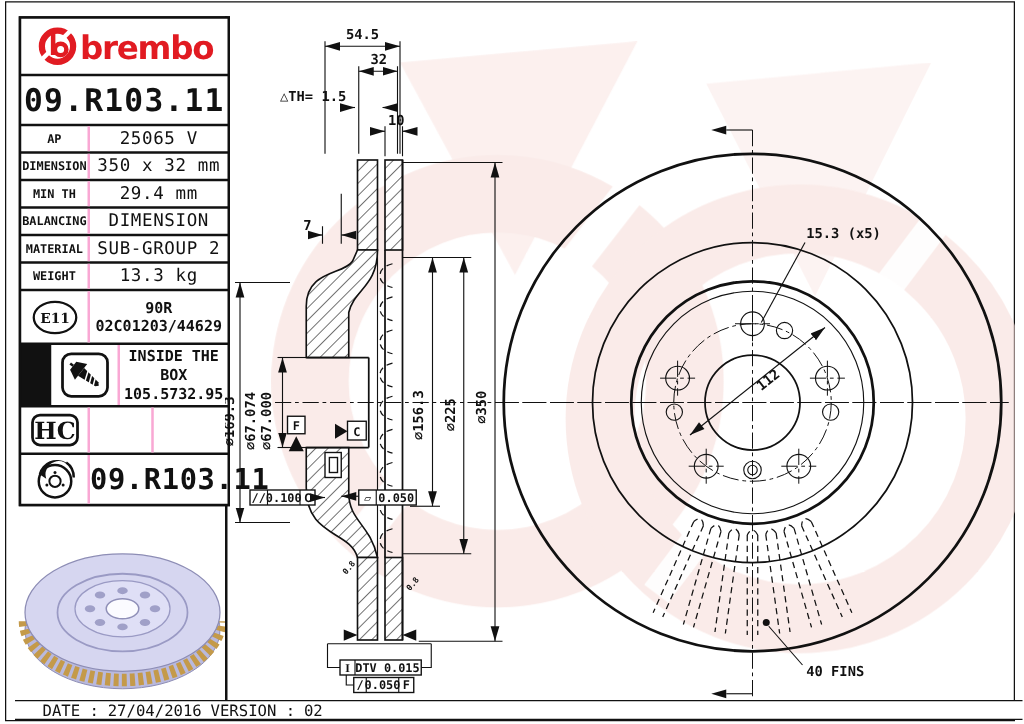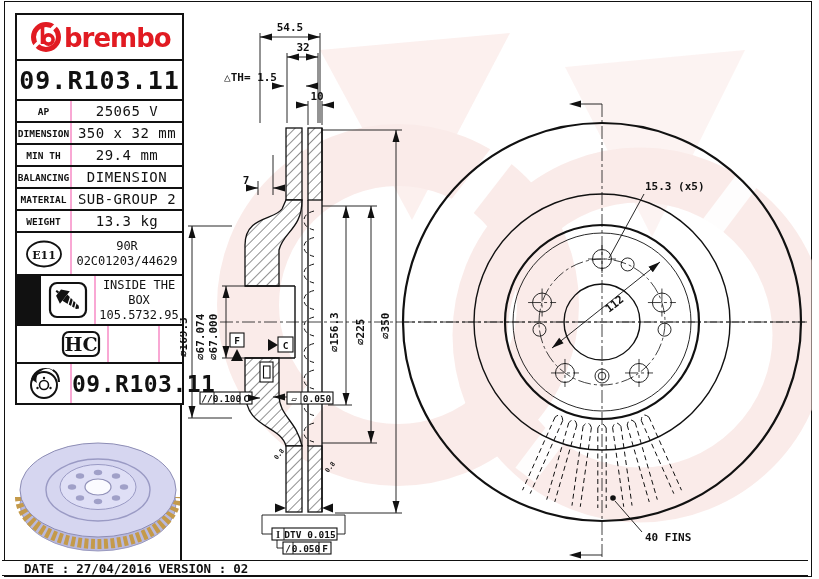--- a/index.html
+++ b/index.html
@@ -7,38 +7,38 @@
   }
   html,body{margin:0;padding:0;background:#fff;}
   #page{position:relative;width:819px;height:579px;background:#fff;overflow:hidden;
         font-family:"DejaVu Sans Mono","Liberation Mono",monospace;color:#111;}
   #frame{position:absolute;left:4px;top:1px;width:806px;height:574px;border:1.5px solid #111;}
   
   #sidebar{position:absolute;left:15px;top:13px;width:165px;background:#111;
            border:2.5px solid #111;display:flex;flex-direction:column;gap:2px;}
   .trow{background:#fff;display:grid;grid-template-columns:55px 1fr;align-items:center;}
   .trow.single{grid-template-columns:1fr;}
-  .trow.hc3{grid-template-columns:55px 51px 1fr;padding-left:37px;}
+  .trow.hc3{grid-template-columns:55px 51px 1fr;}
   .cell{height:100%;display:flex;align-items:center;justify-content:center;text-align:center;}
   .lbl{font-size:9.5px;font-weight:bold;letter-spacing:0px;}
   .val{font-size:14px;font-weight:normal;letter-spacing:0.5px;}
   .div-r{border-right:2px solid #f9a8d4;}
   .rh-logo{height:44px;}.rh-pn{height:38px;}
   .rh-s{height:20px;}
   .rh-e11{height:41px;}.rh-screw{height:48px;margin-left:24px;}.rh-hc{height:36px;}.rh-pn2{height:39px;}
   .pn-big{font-size:25px;font-weight:bold;letter-spacing:1px;}
   .pn-big2{font-size:23px;font-weight:bold;letter-spacing:0.5px;}
-  .two-line{display:flex;flex-direction:column;line-height:1.25;font-weight:normal;}
+  .two-line{display:flex;flex-direction:column;line-height:1.25;font-weight:bold;}
   .tl-sm{font-size:12px;}
   .logo-word{font-family:"DejaVu Sans","Liberation Sans",sans-serif;font-weight:bold;
              font-size:26px;fill:var(--accent);letter-spacing:-1px;}
   
-  #footer{position:absolute;left:2px;top:560px;width:806px;height:16px;
+  #footer{position:absolute;left:12px;top:560px;width:806px;height:16px;
           border-top:1.5px solid #111;border-bottom:1.5px solid #111;
-          display:flex;align-items:center;font-size:12.5px;font-weight:bold;
+          display:flex;align-items:center;font-size:12.5px;font-weight:normal;
           padding-left:22px;box-sizing:border-box;gap:7px;background:#fff;}
   
   #dwg{position:absolute;left:180px;top:5px;}
   #vline{position:absolute;left:180px;top:13px;width:2px;height:547px;background:#111;}
   .dt{font:bold 11px "DejaVu Sans Mono",monospace;fill:#111;}
   .dts{font:bold 9.5px "DejaVu Sans Mono",monospace;fill:#111;}
   .dtt{font:bold 6.5px "DejaVu Sans Mono",monospace;fill:#111;}
   .serifI{font:bold 9.5px "Liberation Serif",serif;fill:#111;}
   .thin{stroke:#111;stroke-width:0.9;fill:none;}
   .med{stroke:#111;stroke-width:1.4;fill:none;}

